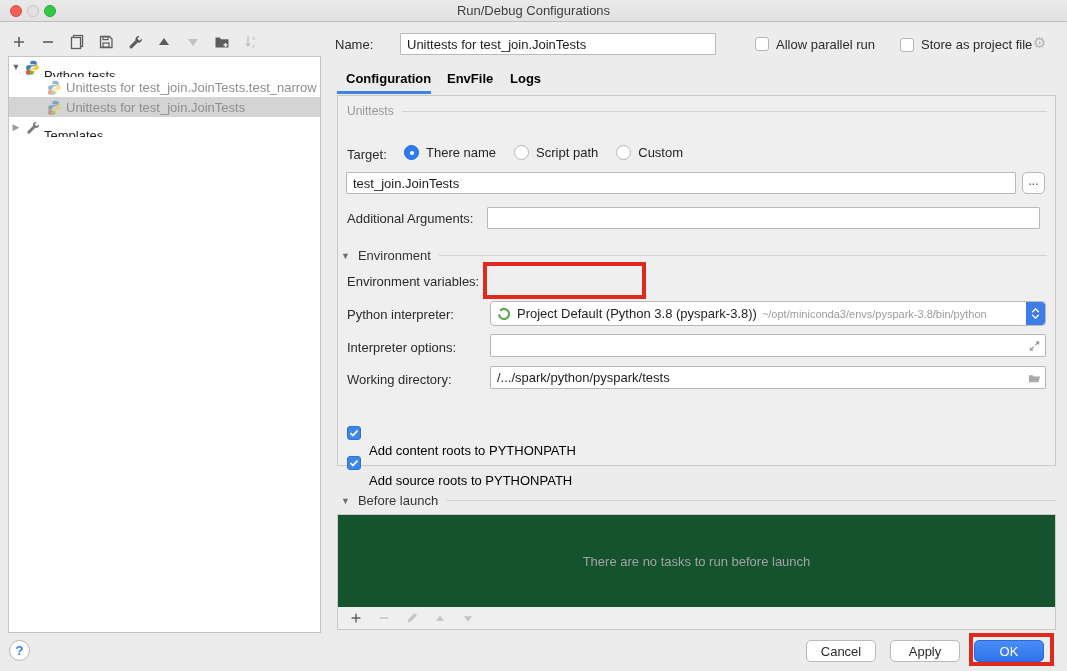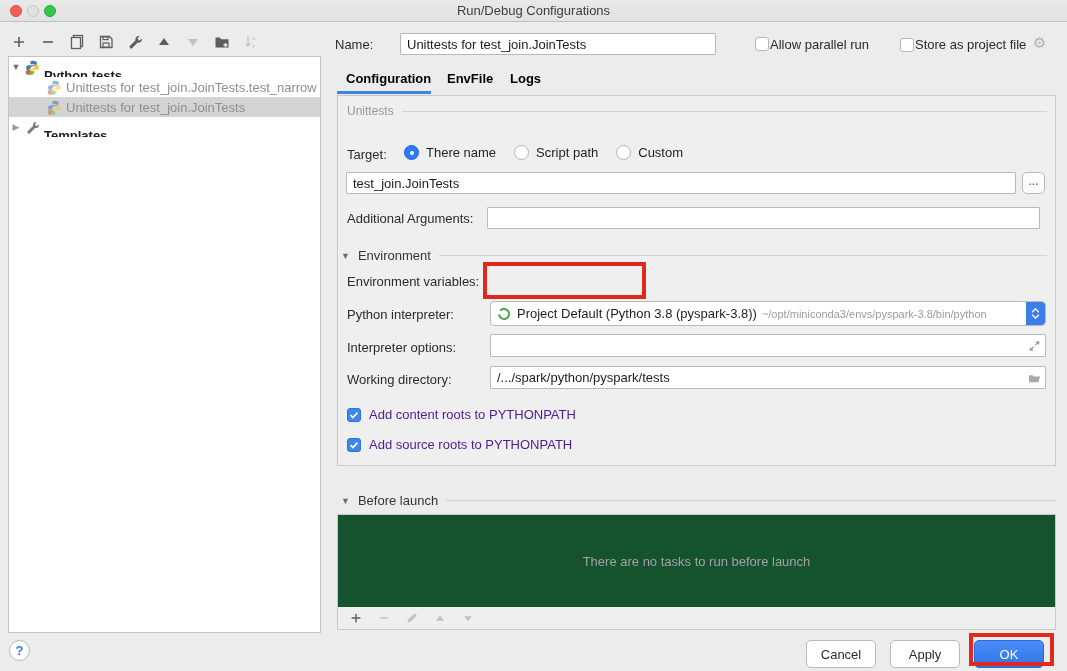--- a/index.html
+++ b/index.html
@@ -28,31 +28,31 @@
   
   .tree-box { position:absolute; left:8px; top:56px; width:313px; height:577px;
     background:#ffffff; border:1px solid #c4c4c4; overflow:hidden; }
   .tree-row { position:relative; height:20px; display:flex; align-items:center;
     font-size:13px; white-space:nowrap; overflow:hidden; }
   .tree-row.selected { background:#d4d4d4; }
   .tw { width:14px; text-align:center; font-size:9px; color:#6f6f6f; flex:0 0 14px; }
   .tw.light { color:#9a9a9a; }
   .tree-icon { width:15px; height:15px; margin:0 4px 0 2px; flex:0 0 15px; }
   .tree-icon svg { width:15px; height:15px; display:block; }
-  .tree-root-label, .tree-templates-label { font-weight:bold; color:#1d1d1d;margin-top:16px; }
+  .tree-root-label, .tree-templates-label { font-weight:normal; color:#1d1d1d;margin-top:16px; }
   .tree-child-label { color:#8e8e8e; }
   .indent { width:22px; flex:0 0 22px; }
 
   
   .label13 { font-size:13px; color:#2b2b2b; }
   .name-label { position:absolute; left:335px; top:37px; }
   .name-input { position:absolute; left:400px; top:33px; width:316px; height:22px;
     border:1px solid #b9b9b9; background:#fff; font-size:13px; padding:0 6px;
     font-family:inherit; color:#1c1c1c; border-radius:1px; }
-  .chk { position:absolute; display:flex; align-items:center; gap:1px; height:16px; }
+  .chk { position:absolute; display:flex; align-items:center; gap:7px; height:16px; }
   .chk-parallel { left:755px; top:36px; }
   .chk-store { left:900px; top:36px;align-items:flex-end; }
   .box { width:14px; height:14px; border-radius:3px; flex:0 0 14px; }
   .box.unchecked { background:#fff; border:1px solid #b6b6b6; }
   .box.checked { background:#3e87ea; border:1px solid #2f74d4; display:flex;
     align-items:center; justify-content:center; }
   .box.checked svg { width:10px; height:10px; }
   .gear { position:absolute; left:1033px; top:34px; font-size:15px; color:#b3b3b3; }
 
   
@@ -125,40 +125,40 @@
   .interpopt-field { width:100%; height:100%; border:1px solid #b9b9b9; background:#fff;
     border-radius:1px; font-family:inherit; font-size:13px; padding:0 24px 0 6px; }
   .workdir-label { position:absolute; left:347px; top:372px; }
   .workdir-wrap { position:absolute; left:490px; top:366px; width:556px; height:23px; }
   .workdir-field { width:100%; height:100%; border:1px solid #b9b9b9; background:#fff;
     border-radius:1px; font-family:inherit; font-size:13px; color:#1c1c1c; padding:0 24px 0 6px; }
 
   .chk-row { position:absolute; display:flex; align-items:center; gap:8px; }
   .chk-content { left:347px; top:407px; }
   .chk-source { left:347px; top:437px;text-align:center; }
-  .chk-row .lbl { font-size:13px; color:#4c1d95; }
+  .chk-row .lbl { font-size:13px; color:#000000;margin-top:36px; }
 
   
   .bl-head { left:341px; top:493px; width:715px; }
   .bl-head .hr { flex:1; }
   .bl-box { position:absolute; left:337px; top:514px; width:719px; height:94px;
     background:#14532d; border:1px solid #c9c9c9; display:flex; align-items:center;
     justify-content:center; }
   .bl-empty { font-size:13px; color:#a3a3a3; }
   .bl-toolbar { position:absolute; left:337px; top:607px; width:719px; height:23px;
     background:#efefef; border:1px solid #c9c9c9; border-top:none; display:flex;
     align-items:center; gap:13px; padding-left:10px; }
   .bl-toolbar .tb-icon { width:15px; height:15px; }
   .bl-toolbar svg { width:14px; height:14px; }
 
   
   .help-btn { position:absolute; left:9px; top:640px; width:21px; height:21px;
     border-radius:50%; background:#fff; border:1px solid #b5b5b5; color:#2f7cf6;
     font-size:13px; font-weight:bold; display:flex; align-items:center; justify-content:center; }
-  .btn { position:absolute; top:640px; width:70px; height:28px; border-radius:5px;
+  .btn { position:absolute; top:640px; width:70px; height:22px; border-radius:5px;
     font-size:13px; display:flex; align-items:center; justify-content:center;
     background:#ffffff; border:1px solid #b9b9b9; color:#2b2b2b; }
   .btn-cancel { left:806px; }
   .btn-apply { left:890px; }
   .btn-ok { left:974px; background:linear-gradient(#4a8df7,#2f73ea);
     border:1px solid #2a69dd; color:#fff; }
 </style>
 </head>
 <body>
 

